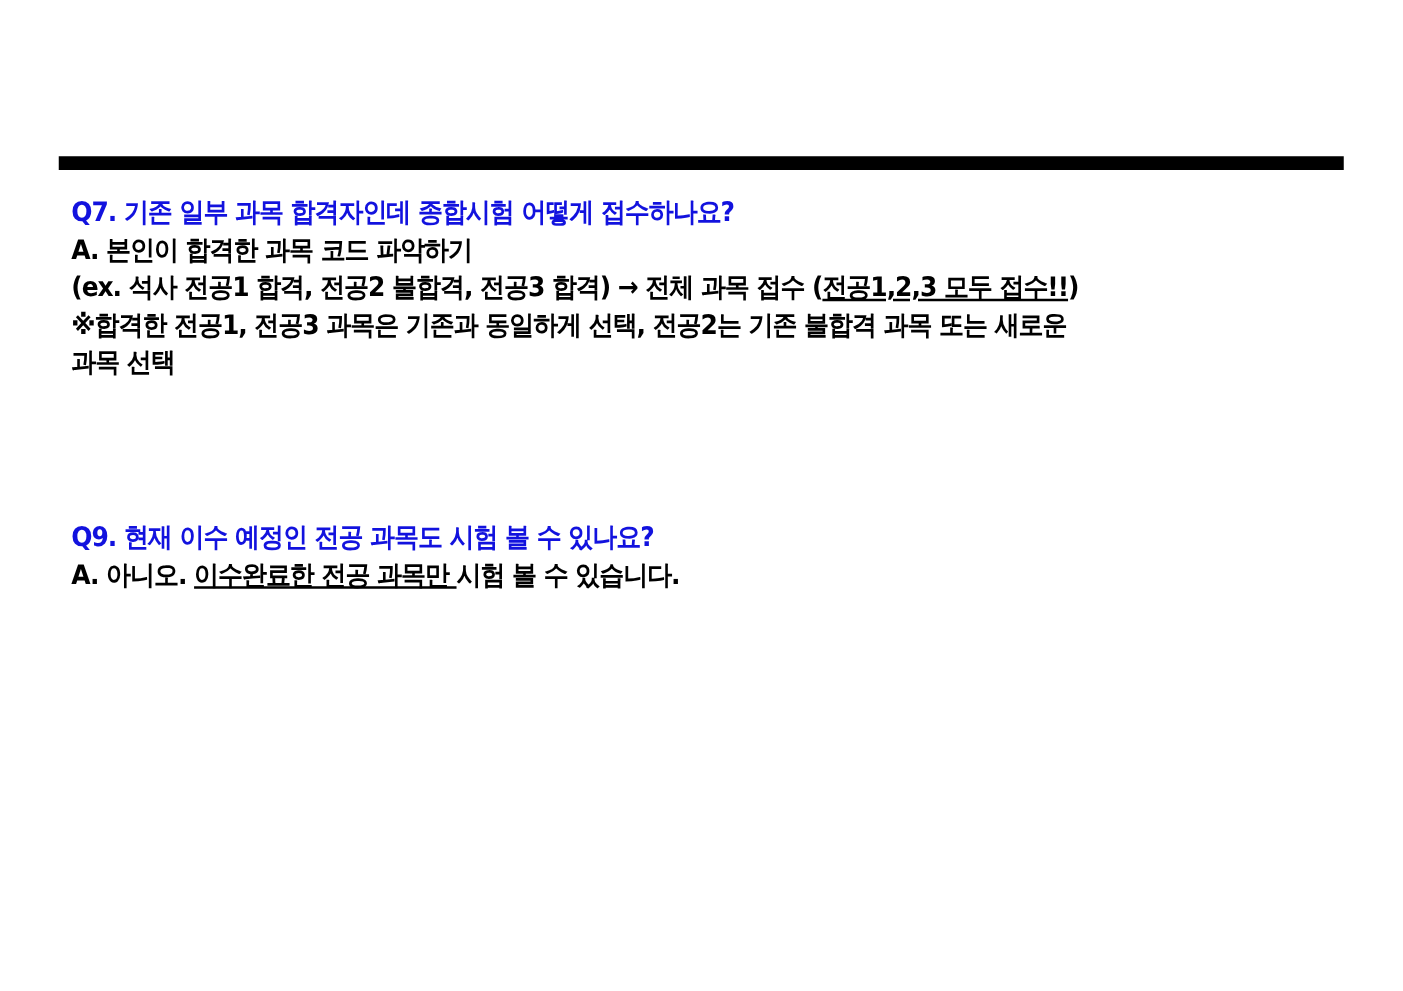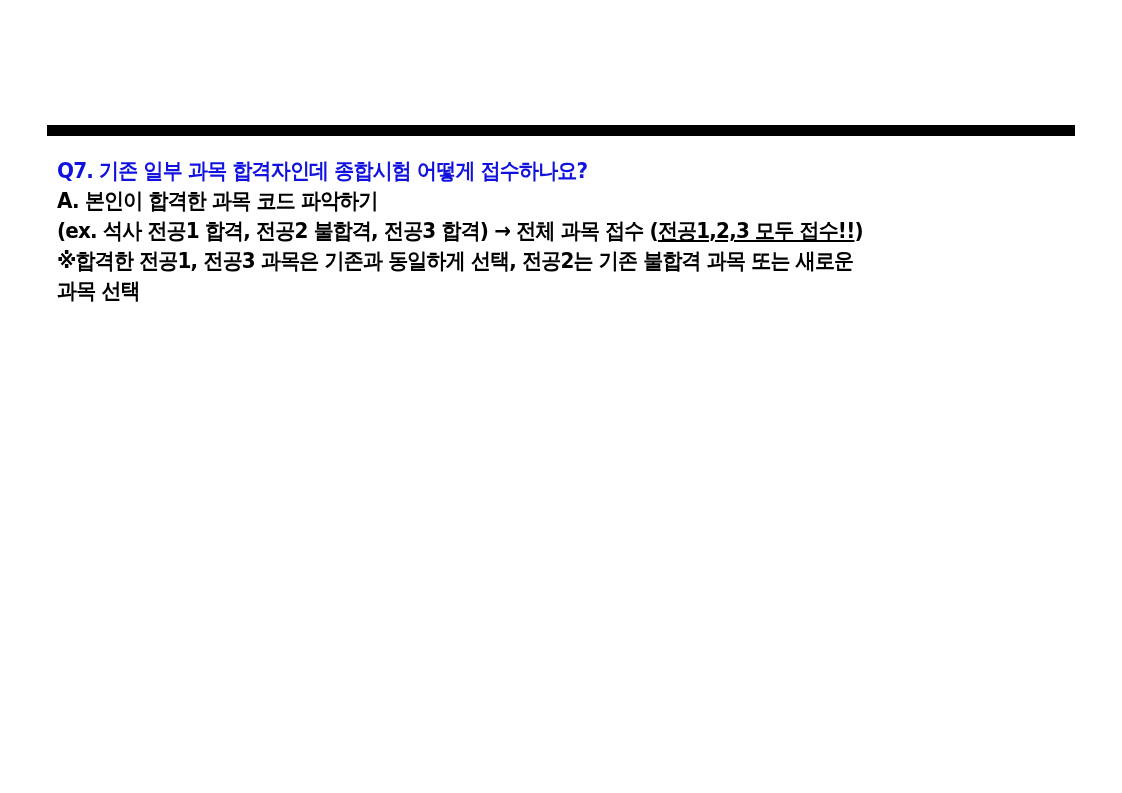--- a/index.html
+++ b/index.html
@@ -86,15 +86,19 @@
       <span class="line"><span>(ex. 석사 전공1 합격, 전공2 불합격, 전공3 합격) → 전체 과목 접수 (</span><span class="u">전공1,2,3 모두 접수!!</span><span>)</span></span>
       <span class="line">※합격한 전공1, 전공3 과목은 기존과 동일하게 선택, 전공2는 기존 불합격 과목 또는 새로운</span>
       <span class="line">과목 선택</span>
     </div>
 
     <div class="gap-lg"></div>
 
 
     <div class="gap-md"></div>
 
+    <div class="qa-block">
+      <span class="line question">Q9. 현재 이수 예정인 전공 과목도 시험 볼 수 있나요?</span>
+      <span class="line"><span>A. 아니오. </span><span class="u">이수완료한 전공 과목만 </span><span>시험 볼 수 있습니다.</span></span>
+    </div>
 
   </div>
 </div>
 
 </body></html>

